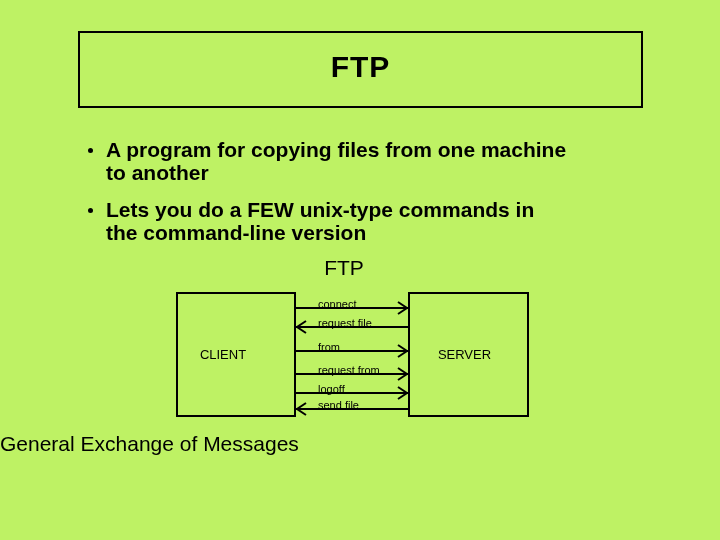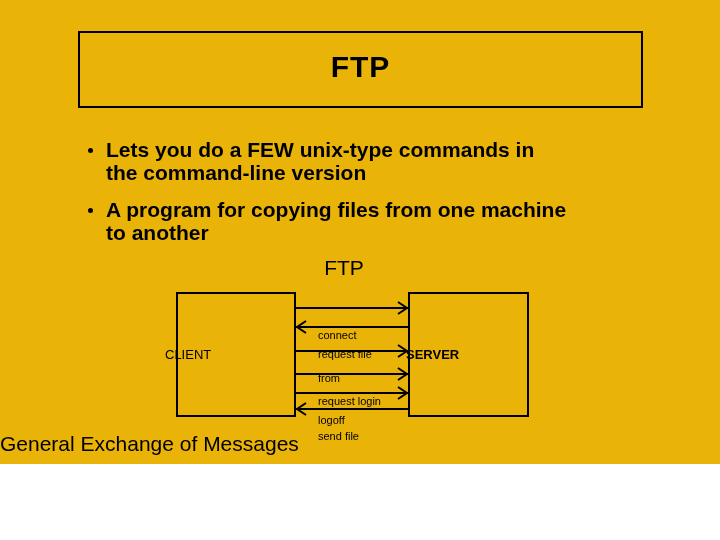--- a/index.html
+++ b/index.html
@@ -1,20 +1,20 @@
 <!DOCTYPE html>
 <html><head>
 <meta charset="utf-8">
 <style>
   html, body { margin: 0; padding: 0; background: #ffffff; }
   .slide {
     position: relative;
     width: 720px;
-    height: 464px;
-    background: #eab308;
+    height: 540px;
+    background: #bef264;
     color: #000000;
     font-family: "Liberation Sans", "DejaVu Sans", sans-serif;
     overflow: hidden;
   }
 
   
   .title-box {
     position: absolute;
     left: 78px; top: 31px;
     width: 565px; height: 77px;
@@ -64,42 +64,42 @@
     line-height: 24px;
   }
   .diag-box {
     position: absolute;
     top: 292px;
     height: 125px;
     border: 2px solid #000;
     box-sizing: border-box;
     display: flex;
     align-items: center;
+    justify-content: center;
     font-size: 13px;
   }
   .diag-box.client { left: 176px; width: 120px; }
   .diag-box.server { left: 408px; width: 121px; }
   .diag-box.client .box-label { transform: translateX(-13px); }
-  .diag-box.server .box-label { transform: translateX(-4px); font-weight: bold; }
+  .diag-box.server .box-label { transform: translateX(-4px); }
 
   .arrow-row {
     position: absolute;
     left: 296px;
     width: 112px;
     height: 0;
     border-top: 2px solid #000;
   }
   .arrow-label {
     position: absolute;
     left: 22px; top: -11px;
     font-size: 11px;
     line-height: 12px;
     white-space: nowrap;
     font-weight: normal;
-    margin-top: 31px;
   }
   .arrow-head {
     position: absolute;
     top: -9px;
     width: 14px; height: 16px;
     display: none;
   }
   .arrow-row[data-dir="right"] .arrow-head.head-right { display: block; right: -1px; }
   .arrow-row[data-dir="left"]  .arrow-head.head-left  { display: block; left: -1px; }
 
@@ -115,27 +115,27 @@
 
 <div class="slide">
 
   <div class="title-box">
     <span class="title-text">FTP</span>
   </div>
 
   <div class="bullets">
     <div class="bullet-item">
       <span class="bullet-dot"></span>
-      <div class="bullet-line">Lets you do a FEW unix-type commands in</div>
-      <div class="bullet-line">the command-line version</div>
+      <div class="bullet-line">A program for copying files from one machine</div>
+      <div class="bullet-line">to another</div>
     </div>
     <div class="bullet-item">
       <span class="bullet-dot"></span>
-      <div class="bullet-line">A program for copying files from one machine</div>
-      <div class="bullet-line">to another</div>
+      <div class="bullet-line">Lets you do a FEW unix-type commands in</div>
+      <div class="bullet-line">the command-line version</div>
     </div>
   </div>
 
   <div class="diag-heading">FTP</div>
 
   <div class="diag-box client">
     <span class="box-label">CLIENT</span>
   </div>
   <div class="diag-box server">
     <span class="box-label">SERVER</span>
@@ -159,21 +159,21 @@
 
   <div class="arrow-row" style="top:350px" data-dir="right">
     <span class="arrow-label">from</span>
     <svg class="arrow-head head-right" viewBox="0 0 14 16">
         <polyline points="3,2 12,8 3,14" fill="none" stroke="#000" stroke-width="2"></polyline>
       </svg>
 
   </div>
 
   <div class="arrow-row" style="top:373px" data-dir="right">
-    <span class="arrow-label">request login</span>
+    <span class="arrow-label">request from</span>
     <svg class="arrow-head head-right" viewBox="0 0 14 16">
         <polyline points="3,2 12,8 3,14" fill="none" stroke="#000" stroke-width="2"></polyline>
       </svg>
 
   </div>
 
   <div class="arrow-row" style="top:408px" data-dir="left">
     <span class="arrow-label">send file</span>
 
     <svg class="arrow-head head-left" viewBox="0 0 14 16">

